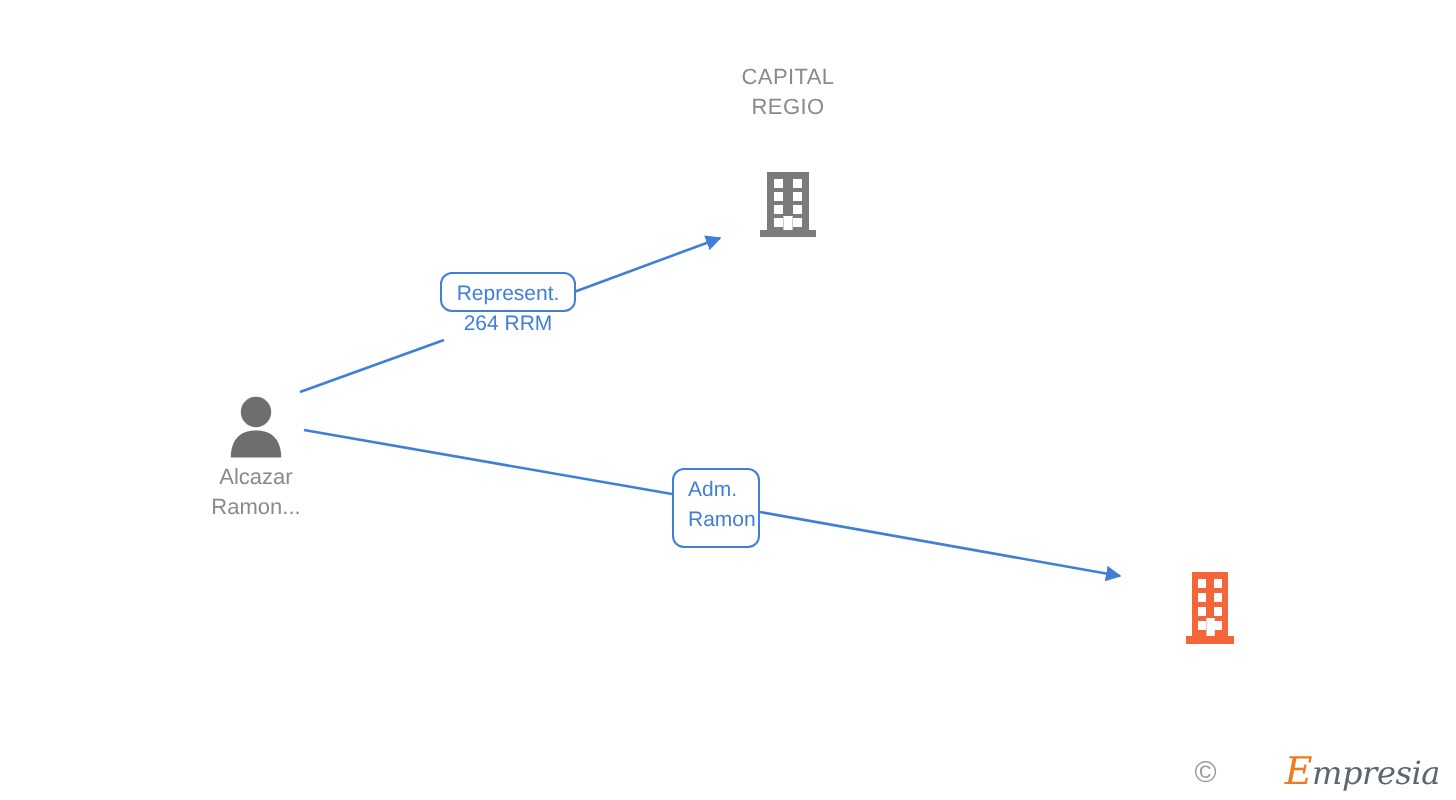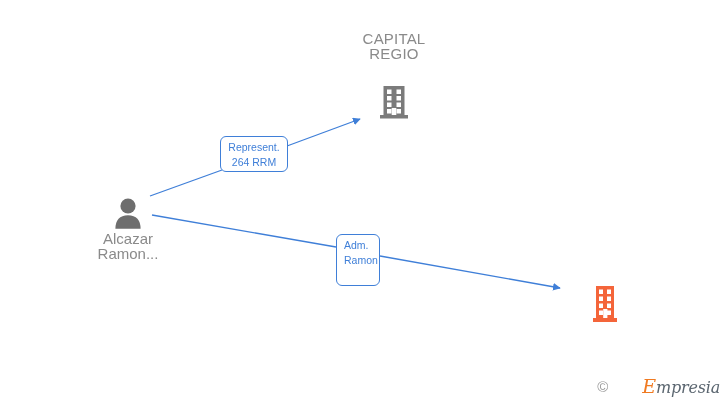--- a/index.html
+++ b/index.html
@@ -22,21 +22,21 @@
     left: 0;
     top: 0;
     width: 728px;
     height: 400px;
   }
 
   
   .node-label {
     position: absolute;
     color: #8a8a8a;
-    font-size: 15px;
+    font-size: 11px;
     line-height: 14.5px;
     text-align: center;
     white-space: nowrap;
     letter-spacing: 0.2px;
   }
   .node-label.person {
     letter-spacing: 0px;
   }
 
   
@@ -160,26 +160,26 @@
       <rect x="15" y="11.5" width="4" height="4.5" fill="#ffffff"></rect>
       <rect x="7" y="18.5" width="4" height="4.5" fill="#ffffff"></rect>
       <rect x="15" y="18.5" width="4" height="4.5" fill="#ffffff"></rect>
       <rect x="7" y="25.5" width="4" height="4.5" fill="#ffffff"></rect>
       <rect x="15" y="25.5" width="4" height="4.5" fill="#ffffff"></rect>
       <rect x="11.2" y="24" width="4.2" height="9" fill="#ffffff"></rect>
     </svg>
   </div>
 
 
-  <div class="edge-box centered" style="left:220px; top:136px; width:68px; height:36px;">
+  <div class="edge-box centered" style="left:220px; top:136px; width:68px; height:20px;">
     <span class="l1">Represent.</span>
     <span class="l2">264 RRM</span>
   </div>
 
-  <div class="edge-box leftal" style="left:336px; top:234px; width:44px; height:52px;">
+  <div class="edge-box leftal" style="left:336px; top:234px; width:44px; height:40px;">
     <span class="l1">Adm.</span>
     <span class="l2">Ramon</span>
   </div>
 
   <div id="watermark">
     <span class="copy">©</span>
     <span class="brand"><span class="cap">E</span><span>mpresia</span></span>
   </div>
 
 </div>

